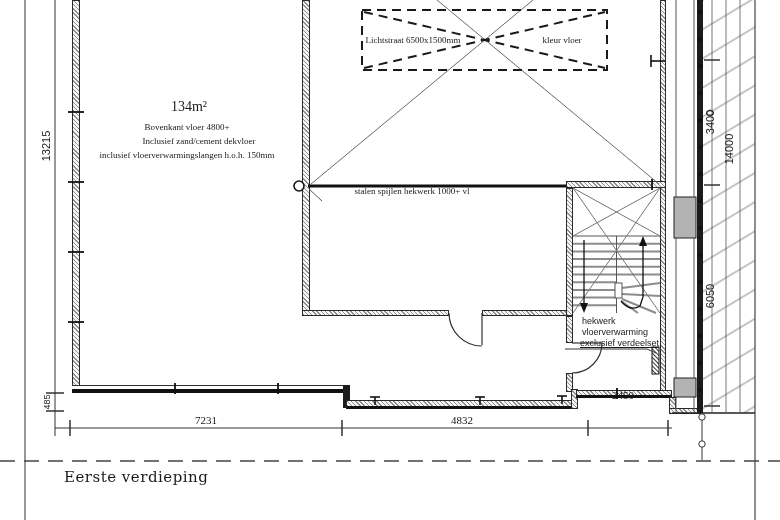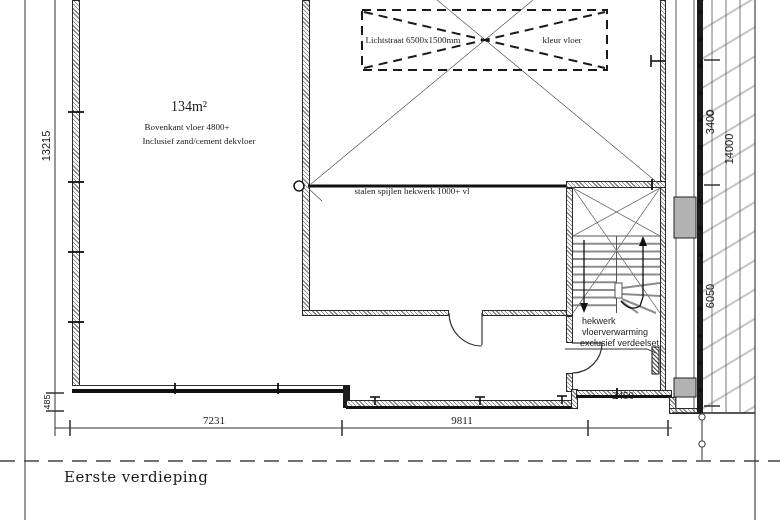--- a/index.html
+++ b/index.html
@@ -200,33 +200,34 @@
       <line x1="704" y1="185" x2="720" y2="185" stroke-width="1.5"></line>
       <line x1="704" y1="406" x2="720" y2="406" stroke-width="1.5"></line>
     </g>
 
     <line x1="0" y1="461" x2="780" y2="461" stroke="#444" stroke-width="1.4" stroke-dasharray="15 9"></line>
   </svg>
 
   <div class="lbl c area" style="left:189px;top:107px;">134m²</div>
   <div class="lbl c t9" style="left:187px;top:127px;">Bovenkant vloer 4800+</div>
   <div class="lbl c t9" style="left:187px;top:141px;margin-left:12px;">Inclusief zand/cement dekvloer</div>
+  <div class="lbl c t9" style="left:187px;top:155px;">inclusief vloerverwarmingslangen h.o.h. 150mm</div>
 
   <div class="lbl c t9" style="left:413px;top:40px;">Lichtstraat 6500x1500mm</div>
   <div class="lbl c t9" style="left:562px;top:40px;">kleur vloer</div>
 
   <div class="lbl c t9" style="left:412px;top:191px;text-align:center;">stalen spijlen hekwerk 1000+ vl</div>
 
   <div class="lbl t9" style="left:582px;top:316px;">hekwerk</div>
   <div class="lbl t9" style="left:582px;top:327px;">vloerverwarming</div>
-  <div class="lbl t9" style="left:580px;top:338px;">exclusief verdeelset</div>
+  <div class="lbl t9" style="left:580px;top:338px;text-decoration:underline;">exclusief verdeelset</div>
 
   <div class="lbl rot t11" style="left:47px;top:146px;">13215</div>
   <div class="lbl rot t9" style="left:47px;top:402px;">485</div>
-  <div class="lbl c t11" style="left:206px;top:421px;margin-left:8px;">7231</div>
-  <div class="lbl c t11" style="left:462px;top:421px;">9811</div>
+  <div class="lbl c t11" style="left:206px;top:421px;">7231</div>
+  <div class="lbl c t11" style="left:462px;top:421px;">4832</div>
   <div class="lbl c t11" style="left:623px;top:396px;">2450</div>
   <div class="lbl rot t11" style="left:711px;top:122px;">3400</div>
   <div class="lbl rot t11" style="left:730px;top:149px;">14000</div>
   <div class="lbl rot t11" style="left:711px;top:296px;">6050</div>
 
   <div class="lbl title" style="left:64px;top:468px;">Eerste verdieping</div>
 </div>
 
 </body></html>

